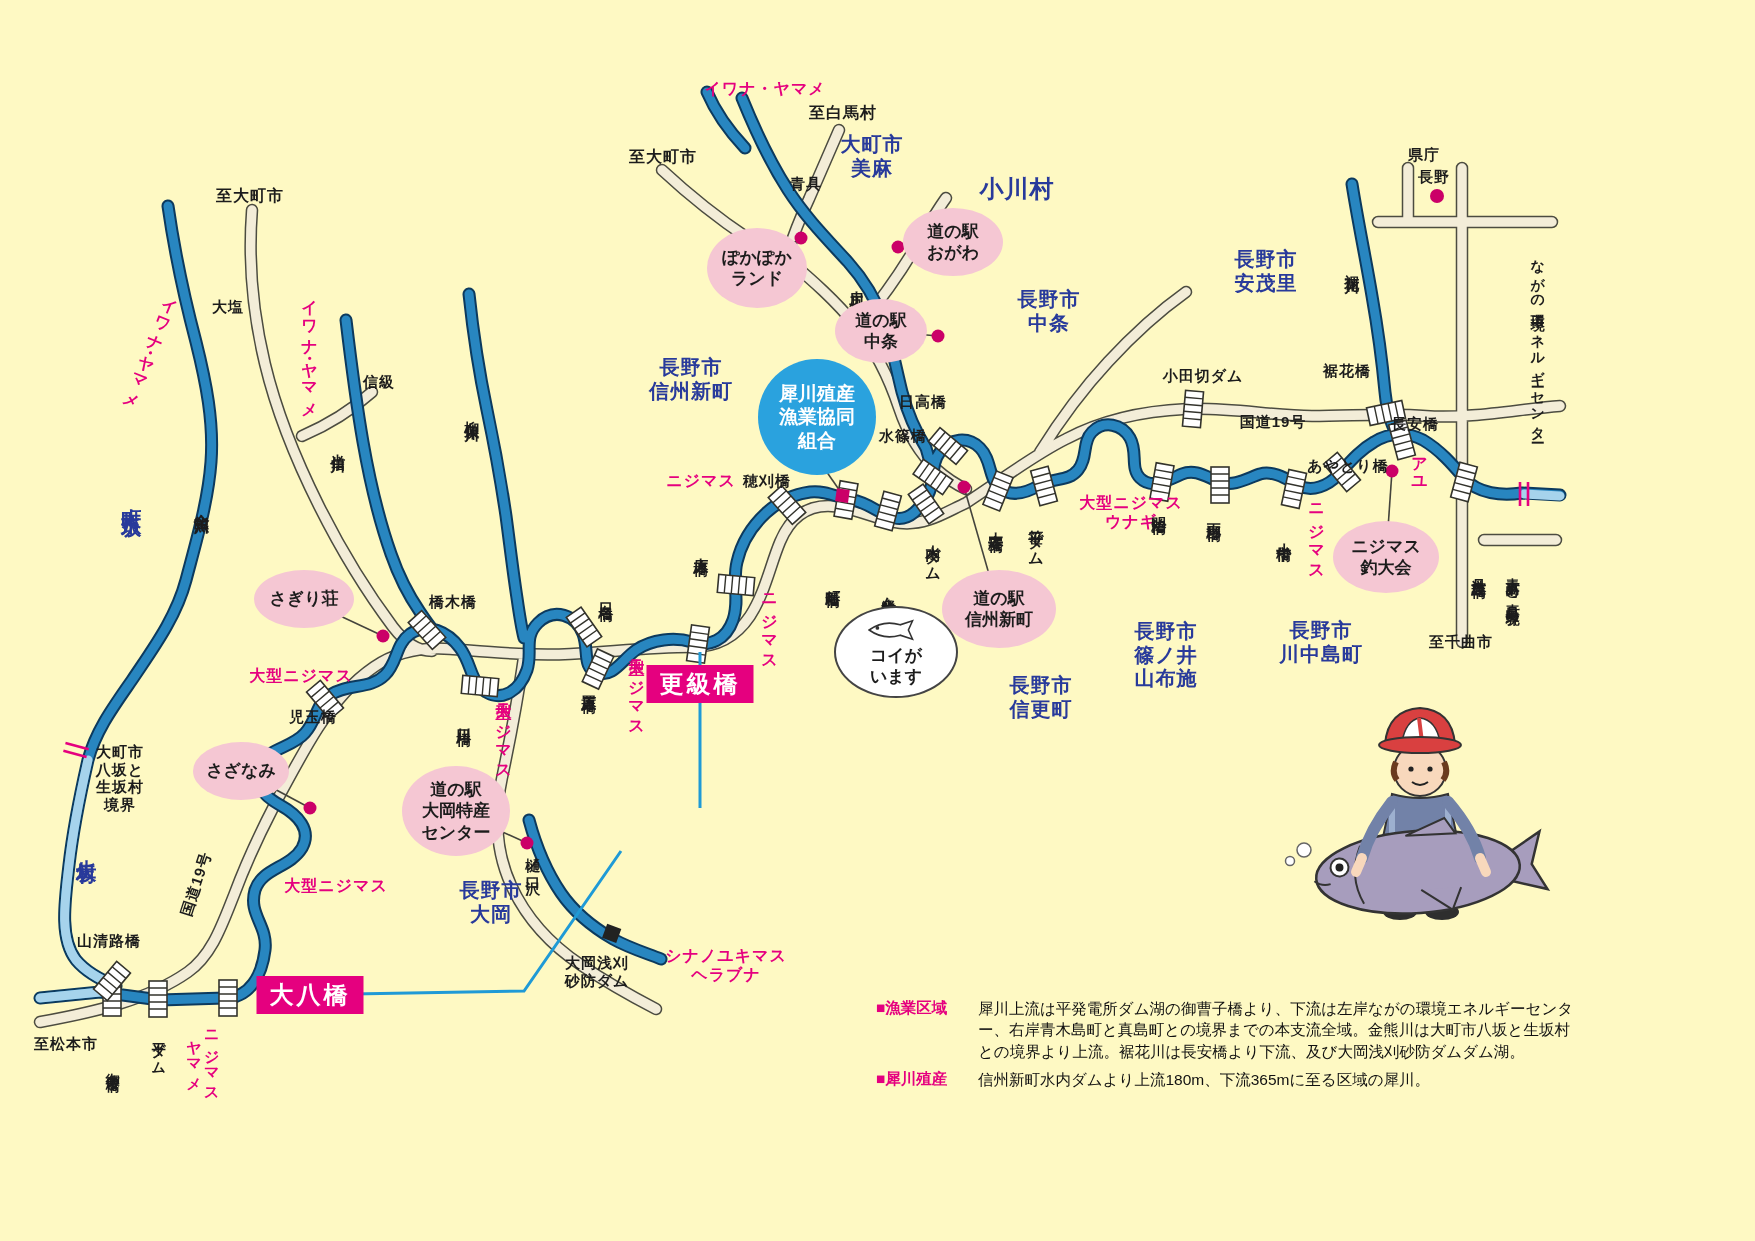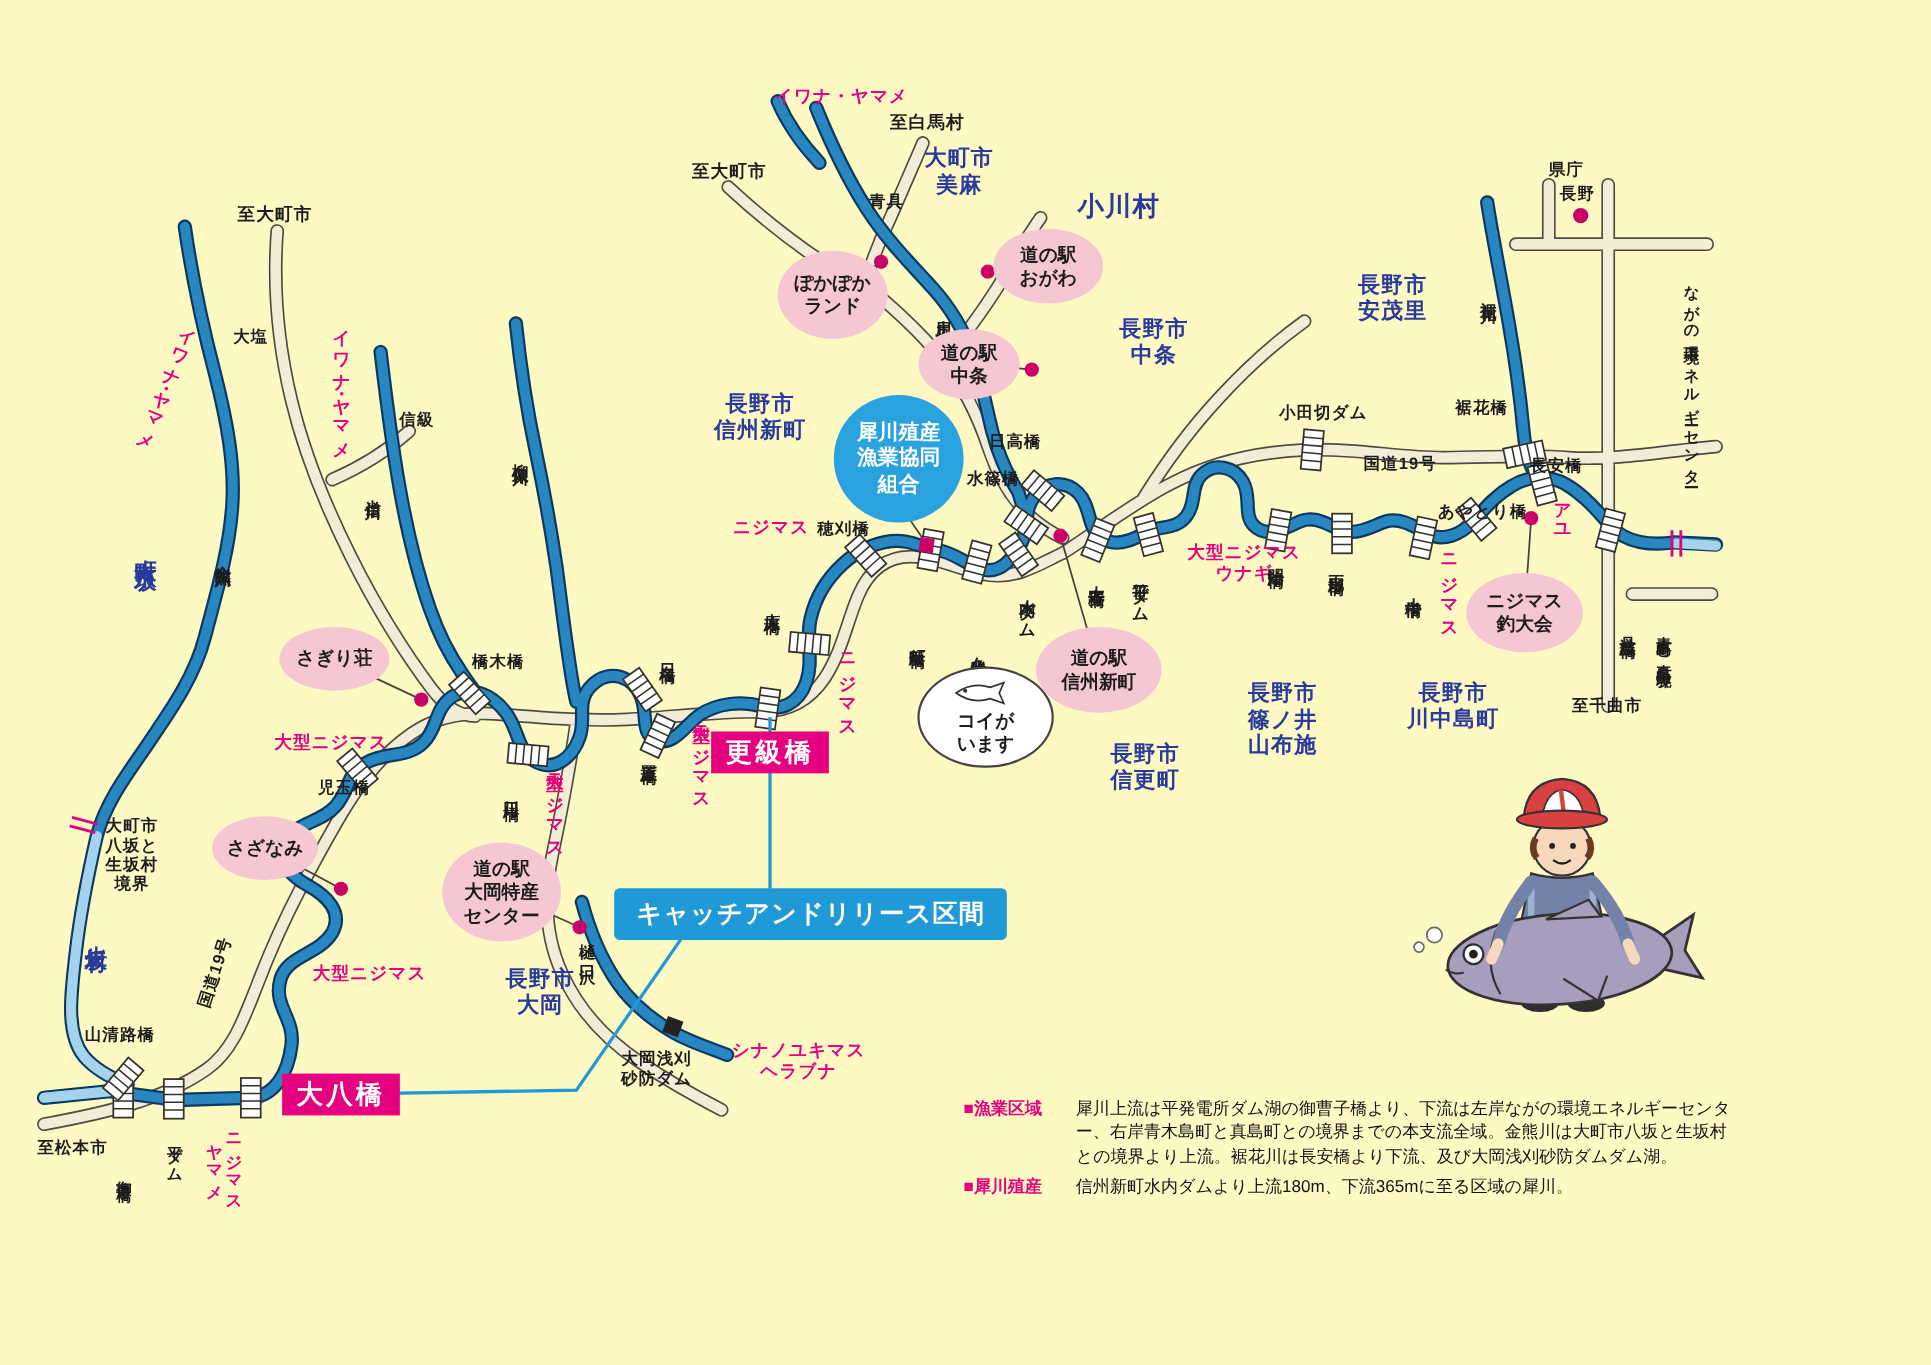--- a/index.html
+++ b/index.html
@@ -329,21 +329,20 @@
           <circle cx="12" cy="10" r="1.8" fill="#333"></circle>
         </svg><div>コイが
 います</div></div>
     </div>
 
   <div class="coop">犀川殖産
 漁業協同
 組合</div>
   <div class="bridge-box" style="left:700px;top:684px;">更級橋</div>
   <div class="bridge-box" style="left:310px;top:995px;">大八橋</div>
-  <div class="cnr-box" style="left:737px;top:831px;">キャッチアンドリリース区間</div>
 
   <div class="legend">
     <div class="legend-row">
       <div class="legend-label">■漁業区域</div>
       <div class="legend-text">犀川上流は平発電所ダム湖の御曹子橋より、下流は左岸ながの環境エネルギーセンター、右岸青木島町と真島町との境界までの本支流全域。金熊川は大町市八坂と生坂村との境界より上流。裾花川は長安橋より下流、及び大岡浅刈砂防ダムダム湖。</div>
     </div>
     <div class="legend-row">
       <div class="legend-label">■犀川殖産</div>
       <div class="legend-text">信州新町水内ダムより上流180m、下流365mに至る区域の犀川。</div>
     </div>

